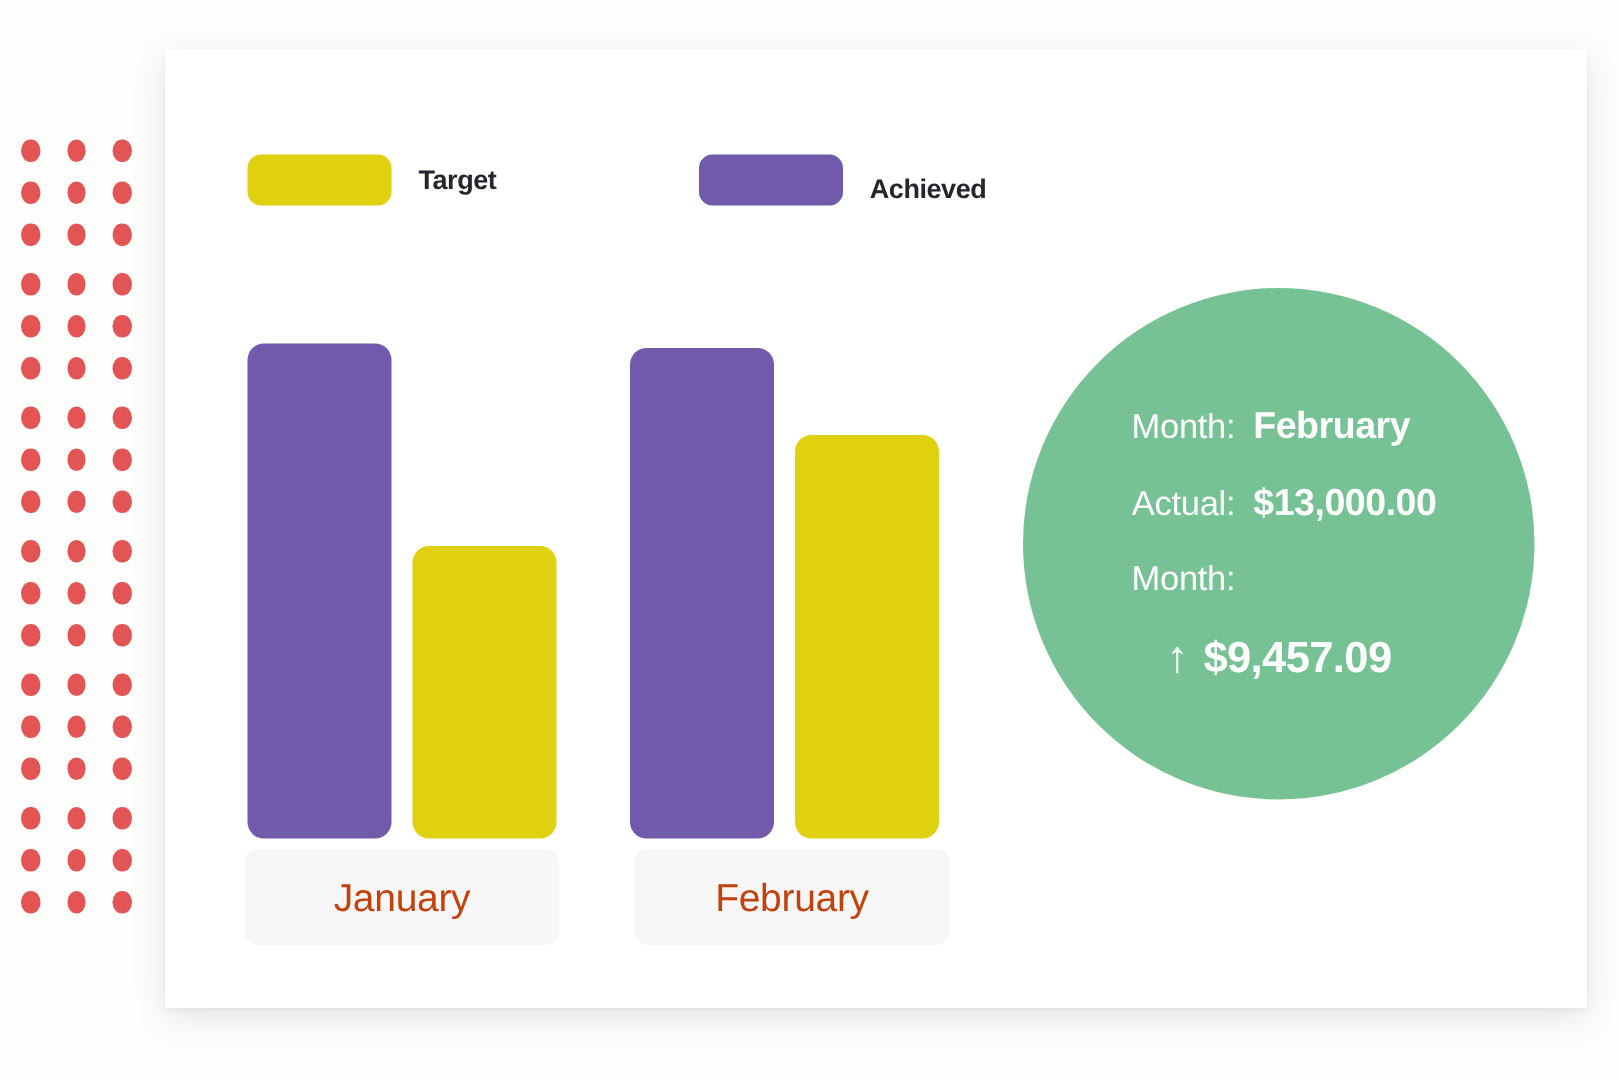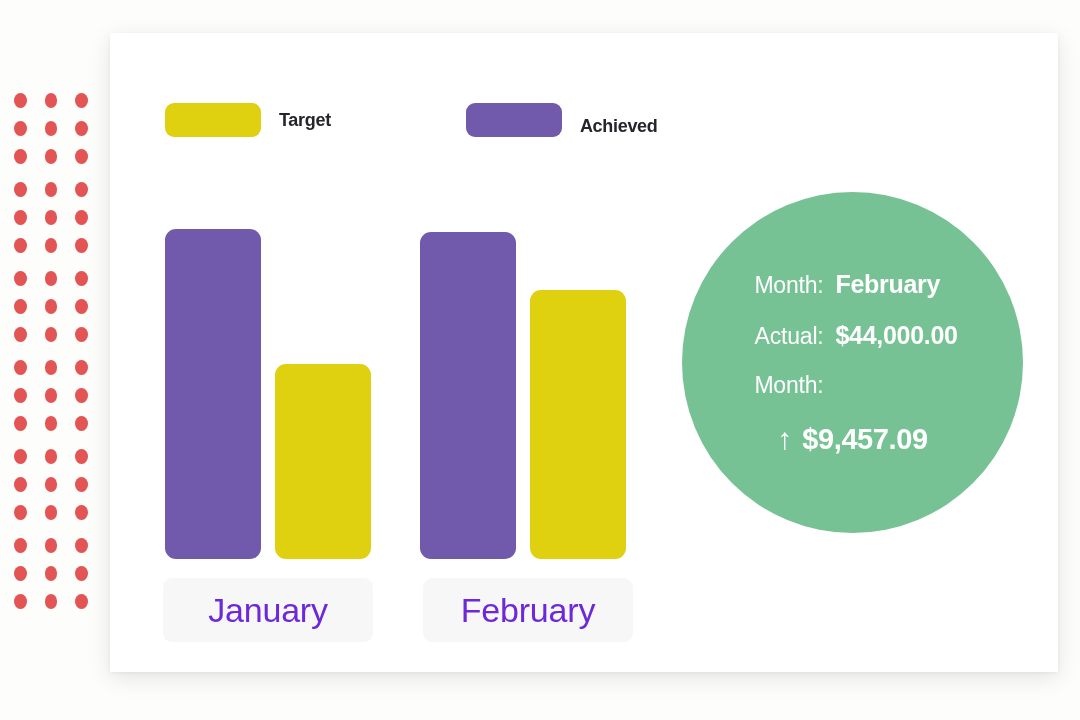--- a/index.html
+++ b/index.html
@@ -93,30 +93,30 @@
     position: absolute;
     bottom: 83px;
     width: 96px;
     border-radius: 11px;
   }
   .bar.target   { background: #dfd010; }
   .bar.achieved { background: #7159ac; }
 
   .month-pill {
     position: absolute;
-    bottom: 0;
+    bottom: 12px;
     width: 210px;
     height: 64px;
     background: #f7f7f8;
     border-radius: 9px;
     display: flex;
     align-items: center;
     justify-content: center;
-    font-size: 34px;
-    color: #6d28d9;
+    font-size: 26px;
+    color: #c2410c;
     letter-spacing: -0.2px;
   }
 
   
   #summary-circle {
     position: absolute;
     left: 572px;
     top: 159px;
     width: 341px;
     height: 341px;
@@ -297,21 +297,21 @@
     <div class="month-pill" style="left:258px;">February</div>
   </div>
 
   <div id="summary-circle">
     <div class="summary-row">
       <span class="summary-key">Month:</span>
       <span class="summary-val">February</span>
     </div>
     <div class="summary-row">
       <span class="summary-key">Actual:</span>
-      <span class="summary-val">$44,000.00</span>
+      <span class="summary-val">$13,000.00</span>
     </div>
     <div class="summary-row">
       <span class="summary-key">Month:</span>
     </div>
     <div class="summary-delta">
       <span class="delta-arrow">↑</span>
       <span class="delta-amount">$9,457.09</span>
     </div>
   </div>
 

